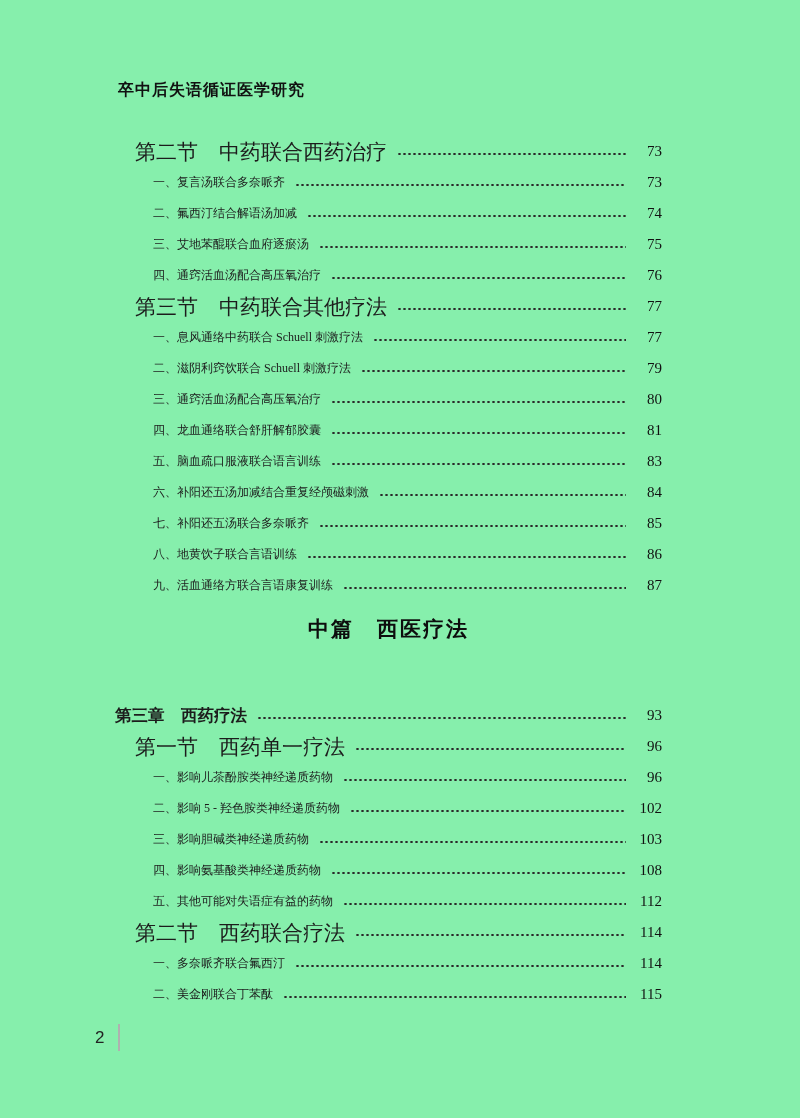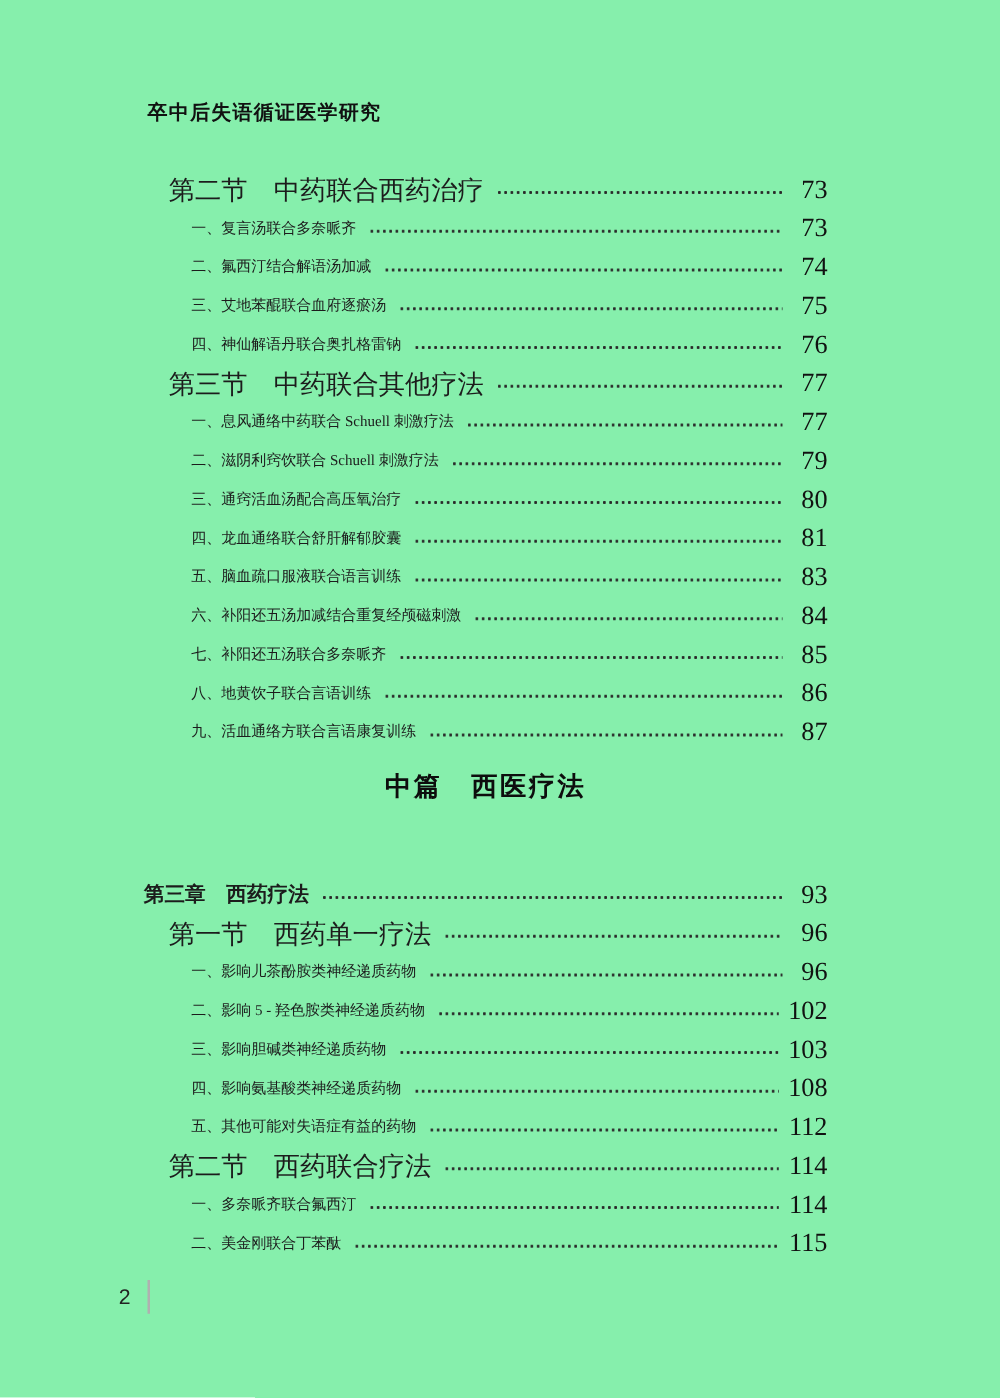--- a/index.html
+++ b/index.html
@@ -62,21 +62,21 @@
     margin: 4px 8px 0 10px;
     background-image: radial-gradient(circle, #2a2a2a 1px, rgba(0,0,0,0) 1.35px);
     background-size: 5px 4px;
     background-repeat: repeat-x;
     background-position: left center;
   }
   .toc-page {
     flex: 0 0 auto;
     min-width: 28px;
     text-align: right;
-    font-size: 21px;
+    font-size: 15px;
     color: #111;
   }
   .part-heading {
     position: absolute;
     left: 115px;
     right: 138px;
     top: 615px;
     margin: 0;
     text-align: center;
     font-size: 21px;
@@ -126,21 +126,21 @@
     <span class="toc-title">二、氟西汀结合解语汤加减</span>
     <span class="leader"></span>
     <span class="toc-page">74</span>
   </div>
       <div class="toc-row lv-item">
     <span class="toc-title">三、艾地苯醌联合血府逐瘀汤</span>
     <span class="leader"></span>
     <span class="toc-page">75</span>
   </div>
       <div class="toc-row lv-item">
-    <span class="toc-title">四、神仙解语丹联合奥扎格雷钠</span>
+    <span class="toc-title">四、通窍活血汤配合高压氧治疗</span>
     <span class="leader"></span>
     <span class="toc-page">76</span>
   </div>
       <div class="toc-row lv-section">
     <span class="toc-title">第三节　中药联合其他疗法</span>
     <span class="leader"></span>
     <span class="toc-page">77</span>
   </div>
       <div class="toc-row lv-item">
     <span class="toc-title">一、息风通络中药联合 Schuell 刺激疗法</span>

